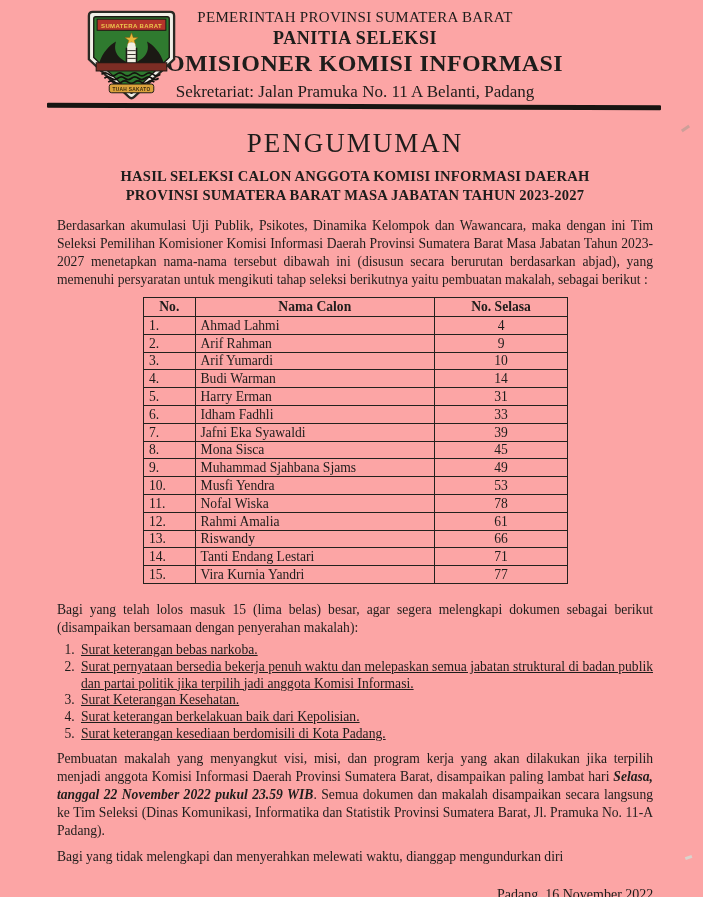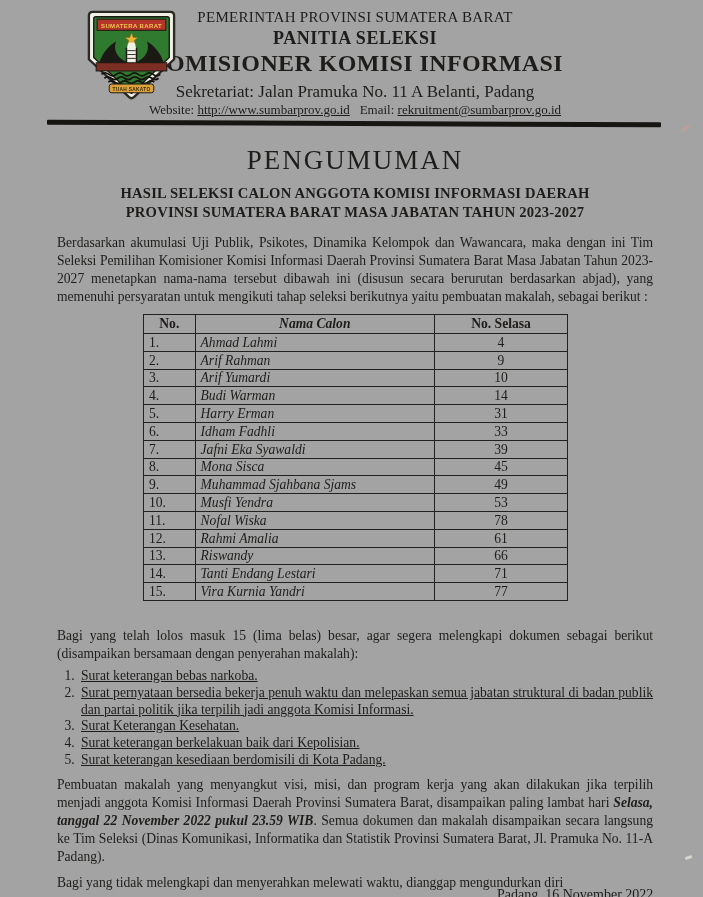--- a/index.html
+++ b/index.html
@@ -1,20 +1,20 @@
 <!DOCTYPE html>
 <html><head>
 <meta charset="utf-8">
 <style>
   html, body { margin: 0; padding: 0; background: #ffffff; }
   .page {
     position: relative;
     width: 703px;
     height: 897px;
-    background: #a3a3a3;
+    background: #fca5a5;
     overflow: hidden;
     font-family: "Liberation Serif", "DejaVu Serif", serif;
     color: #1e1d1b;
     box-sizing: border-box;
     padding: 8px 50px 0 57px;
   }
   
   .letterhead { position: relative; text-align: center; }
   .logo-box { position: absolute; left: 26px; top: 1px; width: 97px; height: 92px; }
   .gov-line   { font-size: 15px;  line-height: 19px; letter-spacing: .3px; }
@@ -36,40 +36,40 @@
     text-align: center;
     font-size: 27px;
     line-height: 28px;
     letter-spacing: 2px;
   }
   .subject { margin-top: 10px; text-align: center; font-weight: bold; font-size: 14.6px; line-height: 19px; letter-spacing: .2px; }
   .nomor-line { text-align: center; font-size: 13.5px; line-height: 18px; font-weight: normal; white-space: pre; }
   
   .para { font-size: 13.6px; line-height: 18px; text-align: justify; margin: 0; }
   .intro   { margin-top: 12px; }
-  .after-table { margin-top: 26px; }
+  .after-table { margin-top: 17px; }
   .essay   { margin-top: 7px; }
   .closing { margin-top: 8px; text-align: left; }
   .emph { font-weight: bold; font-style: italic; }
   
   table.cand {
     border-collapse: collapse;
     margin: 8px 0 0 86px;
     width: 425px;
     font-size: 13.6px;
   }
   table.cand th, table.cand td {
     border: 1.6px solid #23211e;
     padding: 0 5px;
     height: 16.8px;
     line-height: 15px;
   }
   table.cand th { font-weight: bold; text-align: center; height: 18.5px; }
   .col-no      { width: 42px;  text-align: left; padding-left: 7px; }
-  .col-name    { width: 240px; text-align: left; padding-left: 13px; font-style: italic; }
+  .col-name    { width: 240px; text-align: left; padding-left: 13px; }
   .col-peserta { width: 128px; text-align: center; }
   
   ol.reqs {
     margin: 5px 0 0 0;
     padding-left: 21px;
     font-size: 13.6px;
     line-height: 16.8px;
     text-align: justify;
     text-decoration: underline;
   }
@@ -120,21 +120,20 @@
         <path d="M26 75.5 q3.4 -2.6 6.8 0 t6.8 0 t6.8 0 t6.8 0 t6.8 0 t6.8 0 t6.8 0" stroke="#14120e" stroke-width="1.7" fill="none"></path>
 
         <rect x="27" y="77.5" width="46" height="9" rx="2.5" fill="#dba23c" stroke="#1b1914" stroke-width="1"></rect>
         <text x="50" y="84.3" font-size="5" font-weight="bold" fill="#3c2a0d" text-anchor="middle" letter-spacing="0.3" font-family="Liberation Sans, sans-serif">TUAH SAKATO</text>
       </svg>
     </div>
     <div class="gov-line">PEMERINTAH PROVINSI SUMATERA BARAT</div>
     <div class="panel-line">PANITIA SELEKSI</div>
     <div class="comm-line">KOMISIONER KOMISI INFORMASI</div>
     <div class="sekre-line">Sekretariat: Jalan Pramuka No. 11 A Belanti, Padang</div>
-    <div class="web-line"><span>Website: </span><span class="lnk">http://www.sumbarprov.go.id</span><span>&nbsp;&nbsp;&nbsp;</span><span>Email: </span><span class="lnk">rekruitment@sumbarprov.go.id</span></div>
   </div>
 
   <div class="head-rule"></div>
 
   <div class="doc-title">PENGUMUMAN</div>
   <div class="subject">
     <div>HASIL SELEKSI CALON ANGGOTA KOMISI INFORMASI DAERAH</div>
     <div>PROVINSI SUMATERA BARAT MASA JABATAN TAHUN 2023-2027</div>
   </div>
 

